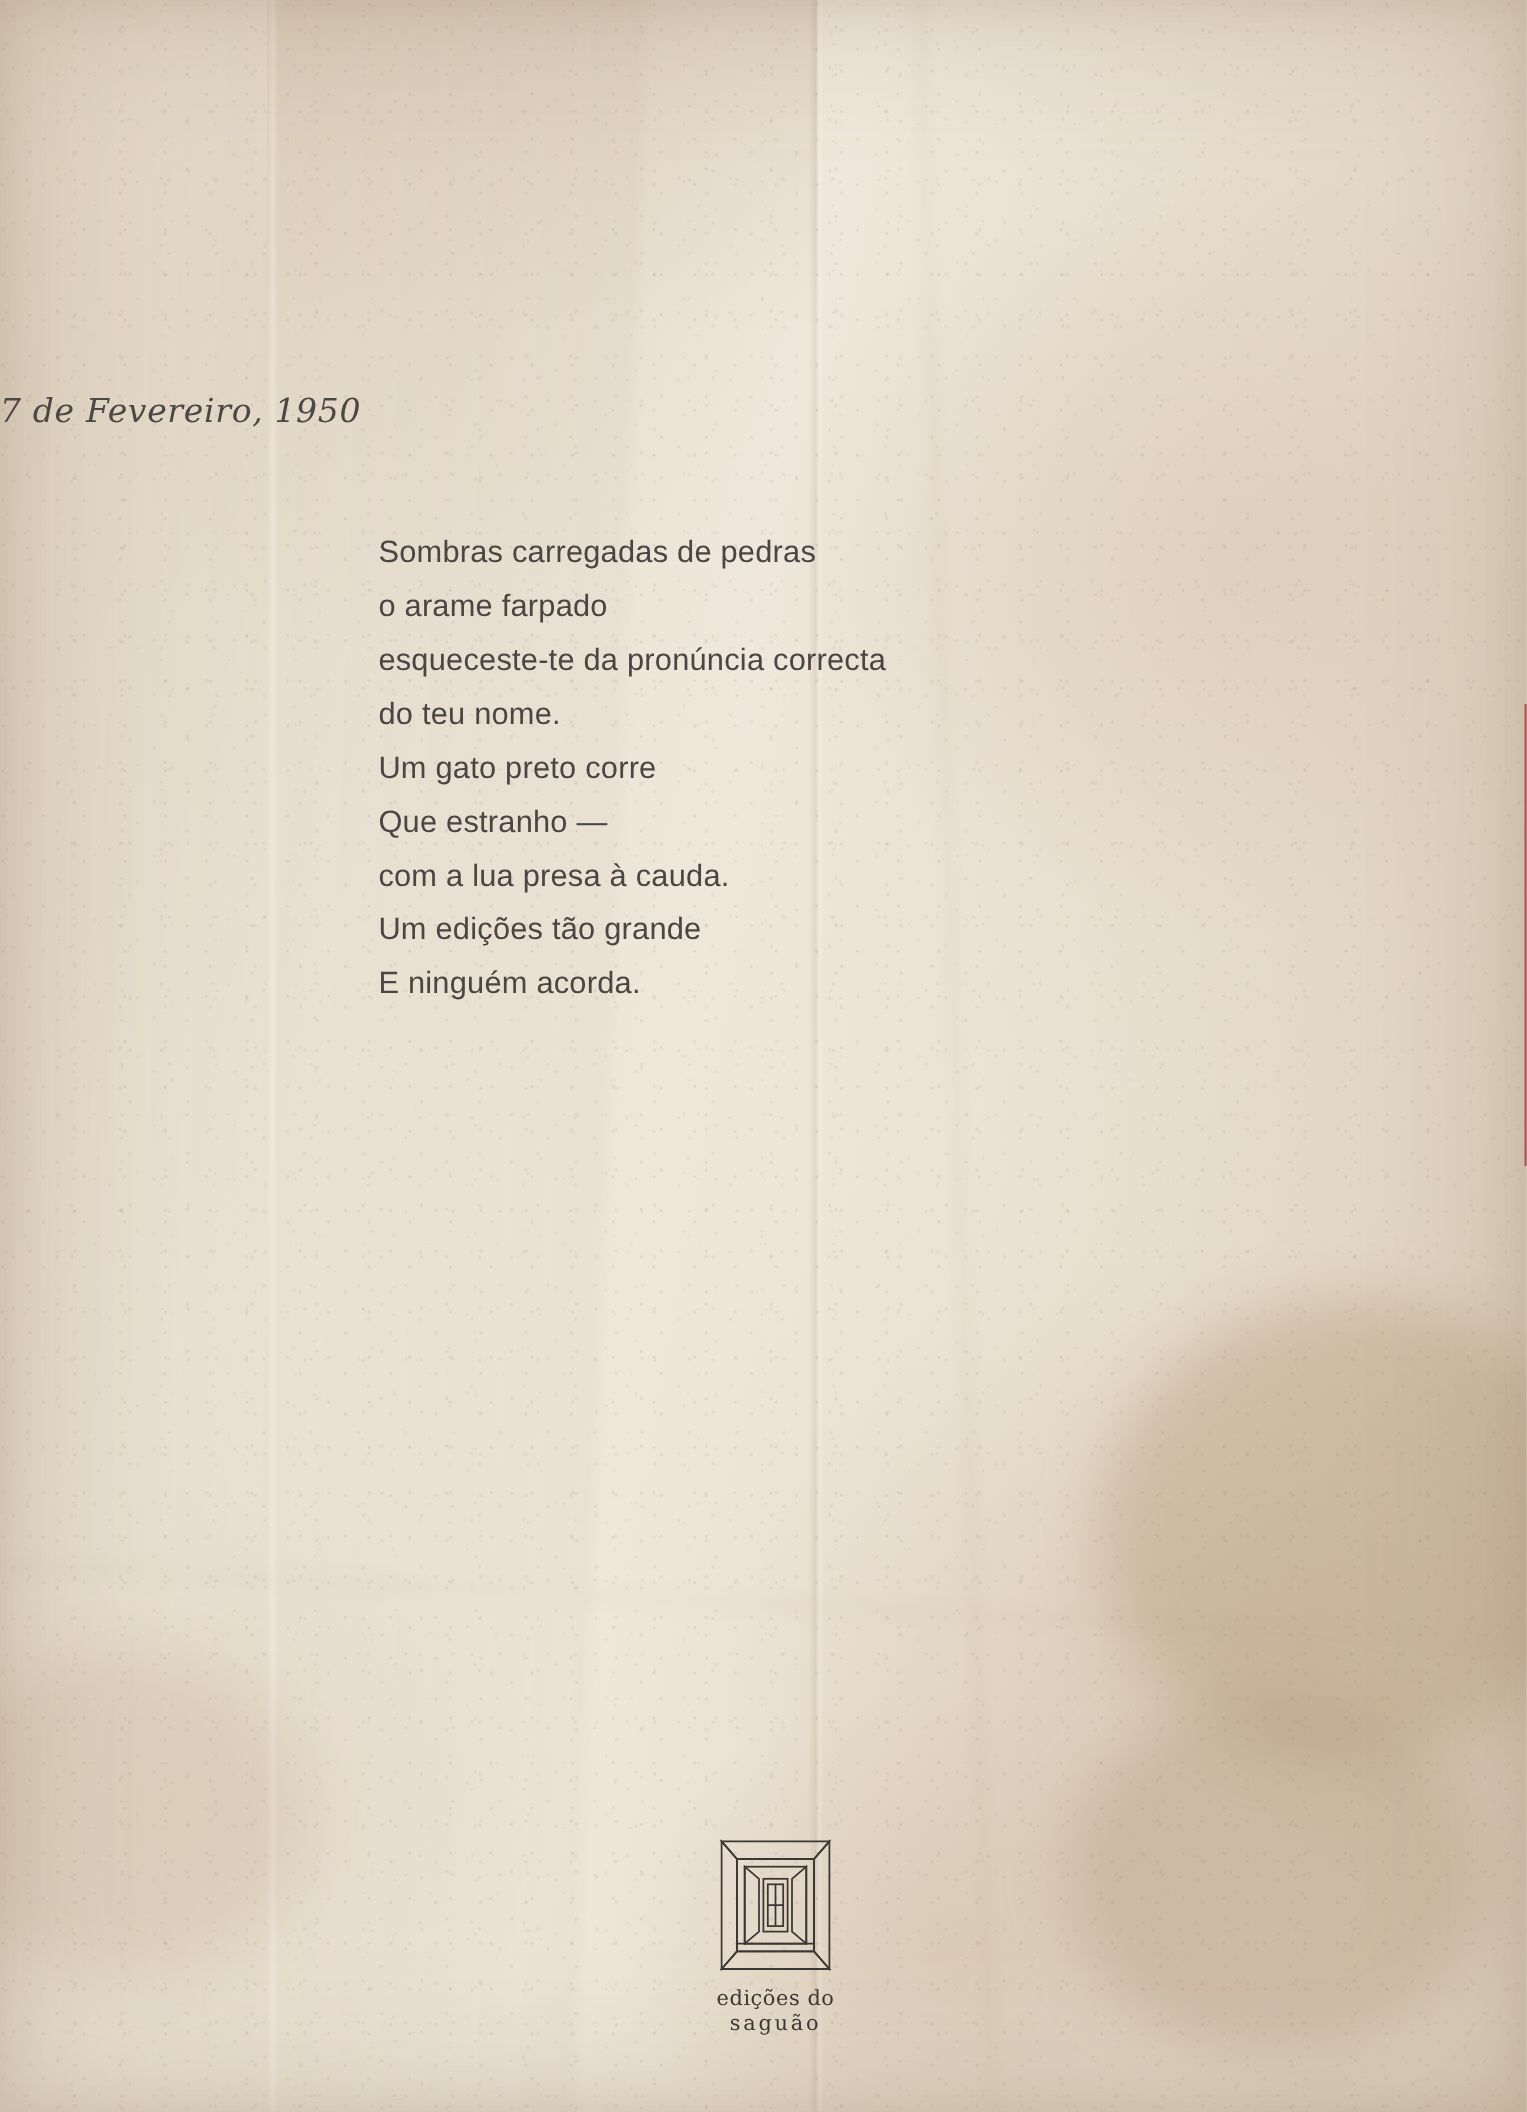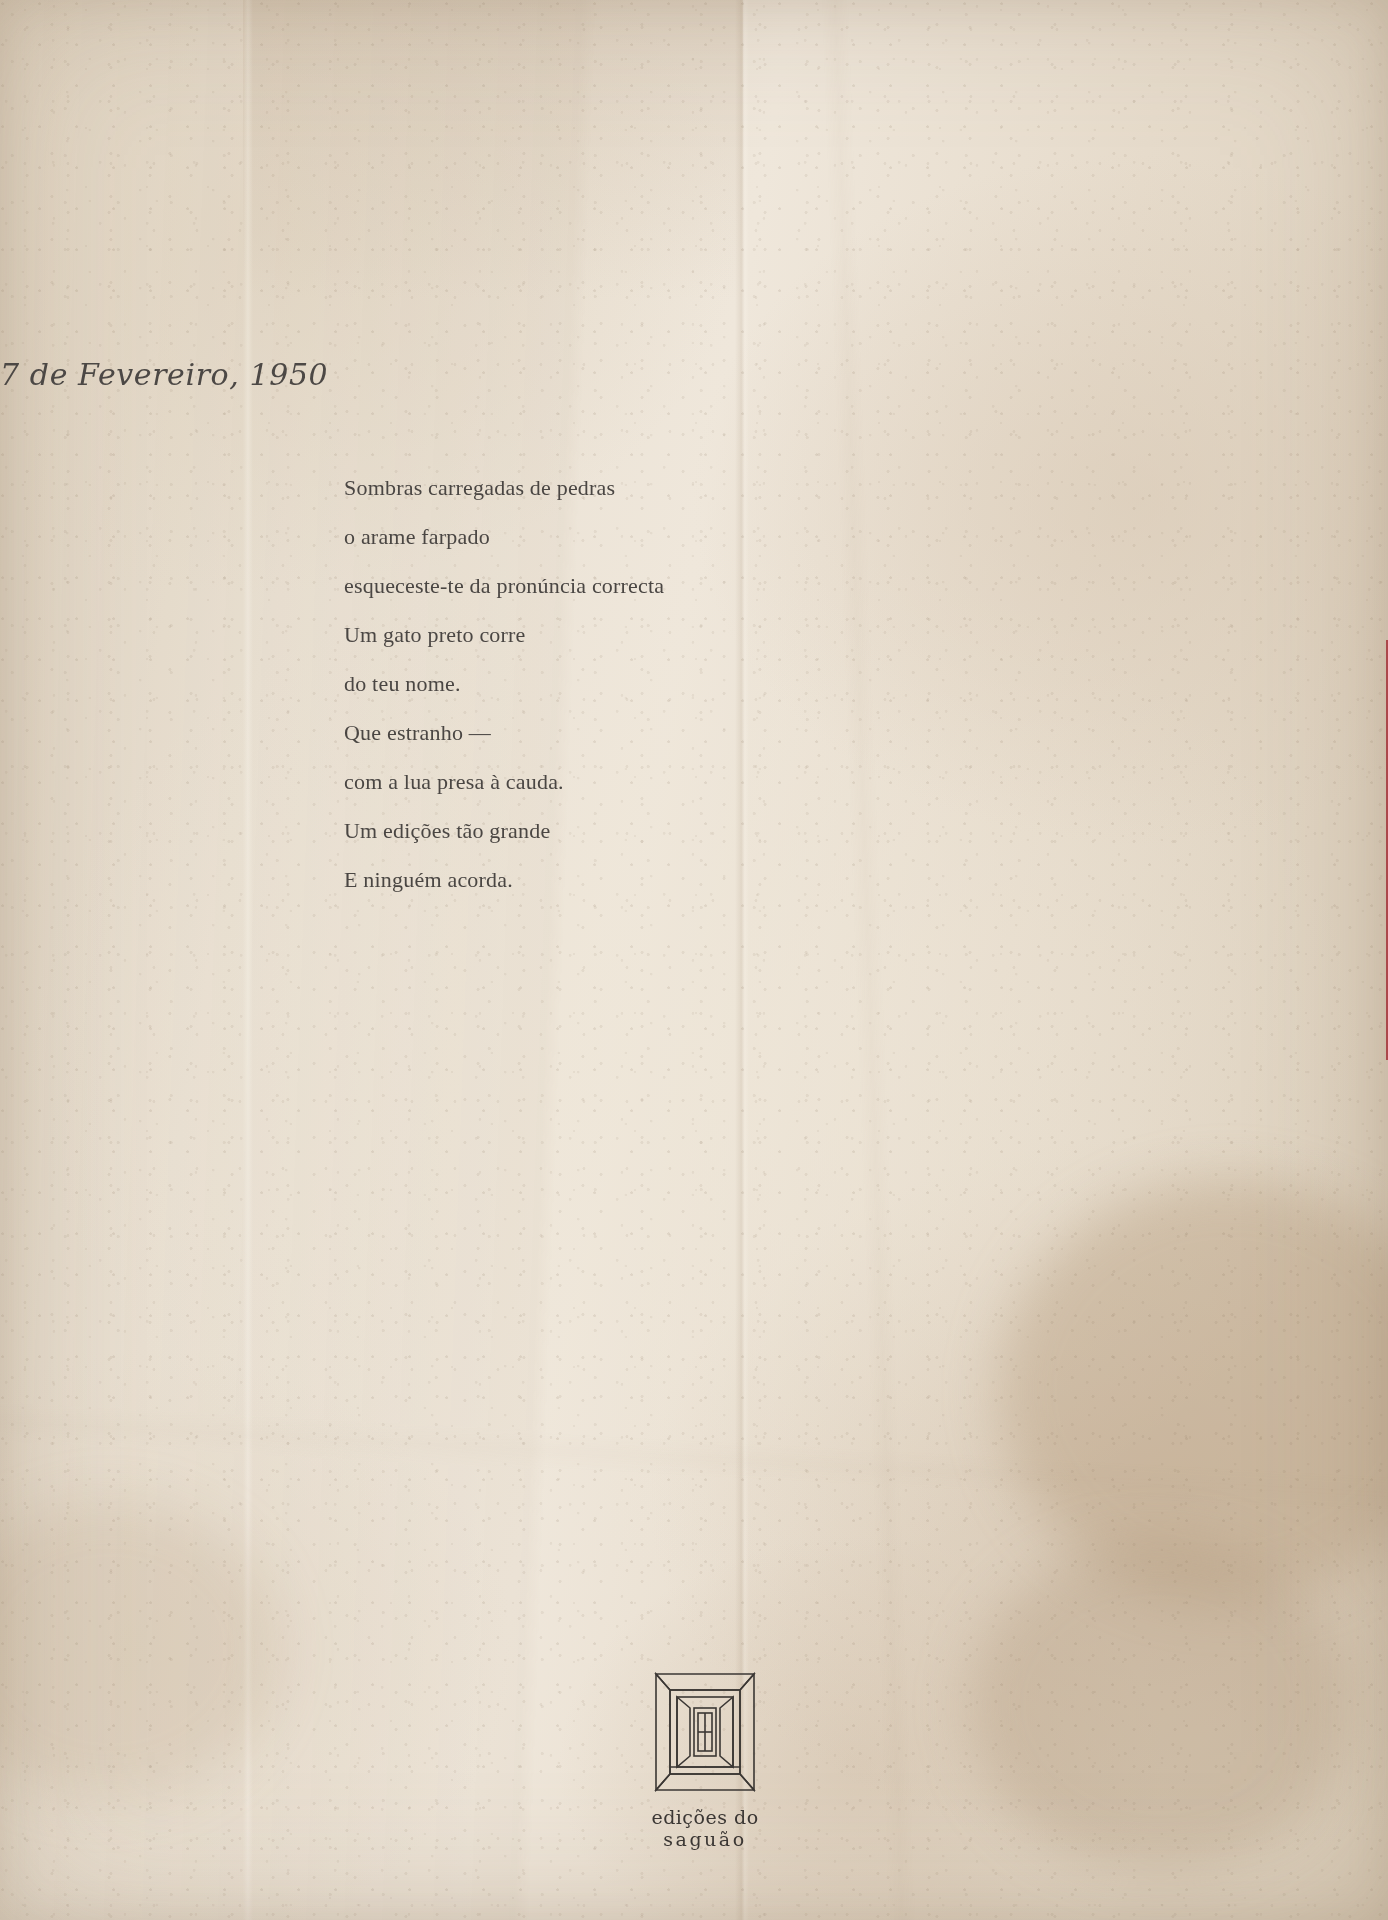--- a/index.html
+++ b/index.html
@@ -132,24 +132,24 @@
     font-family: "DejaVu Serif", serif;
     font-style: italic;
     font-size: 30px;
     letter-spacing: .6px;
     color: #4c4845;
   }
 
   .poem {
     position: absolute;
     left: 344px;
-    top: 463px;
+    top: 477px;
     width: 700px;
-    font-family: Liberation Serif, serif;
-    font-size: 22px;
+    font-family: Liberation Sans, sans-serif;
+    font-size: 28px;
     line-height: 49px;
     color: #4a4643;
     letter-spacing: .2px;
   }
   .poem .line { white-space: pre; }
 
   .credits {
     position: absolute;
     left: 118px;
     top: 1170px;
@@ -202,22 +202,22 @@
   <div class="right-rule"></div>
 
   <div class="content">
 
     <div class="poem-date">7 de Fevereiro, 1950</div>
 
     <div class="poem">
       <div class="line">Sombras carregadas de pedras</div>
       <div class="line">o arame farpado</div>
       <div class="line">esqueceste-te da pronúncia correcta</div>
+      <div class="line">do teu nome.</div>
       <div class="line">Um gato preto corre</div>
-      <div class="line">do teu nome.</div>
       <div class="line">Que estranho —</div>
       <div class="line">com a lua presa à cauda.</div>
       <div class="line">Um edições tão grande</div>
       <div class="line">E ninguém acorda.</div>
     </div>
 
 
     <div class="logo-wrap">
       <div class="logo-mark">
         <svg width="118" height="130" viewBox="0 0 118 130" fill="none" xmlns="http://www.w3.org/2000/svg">

